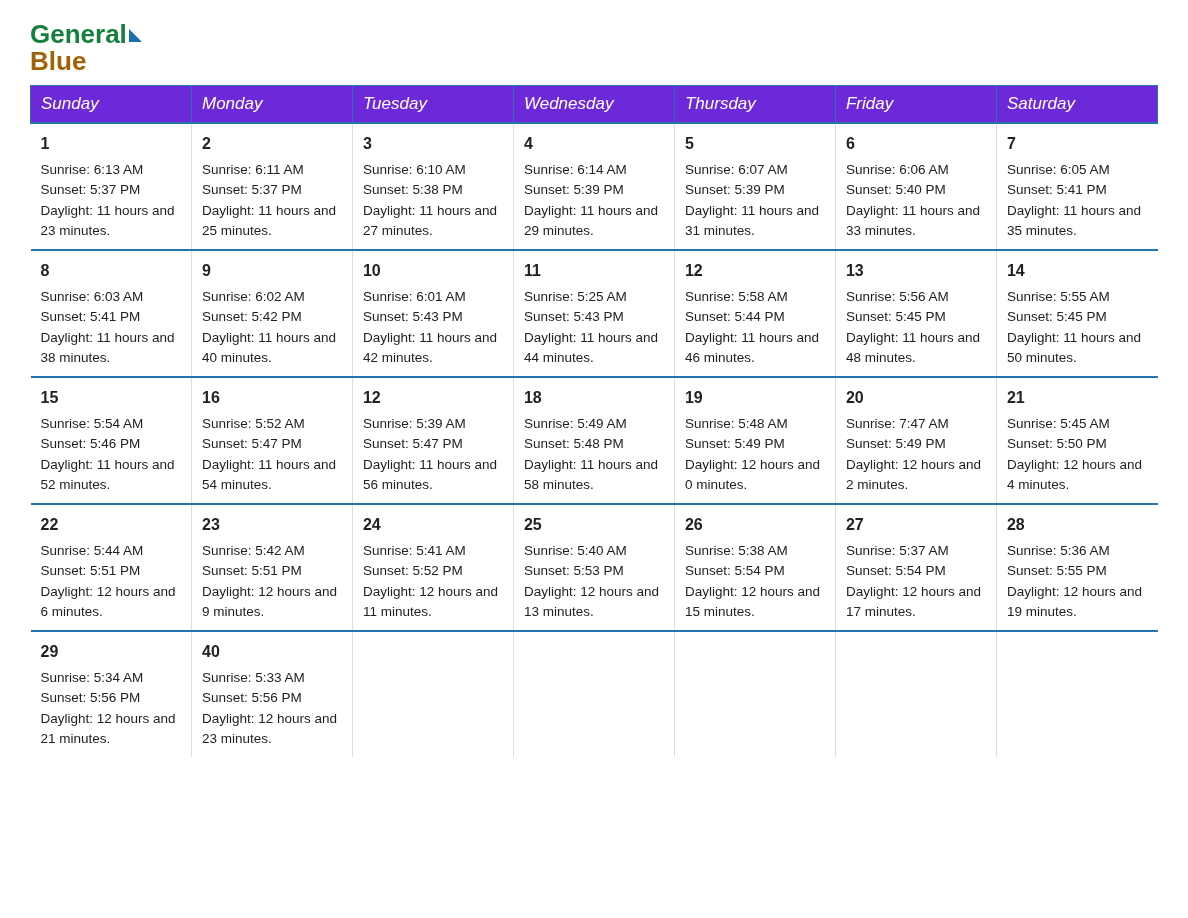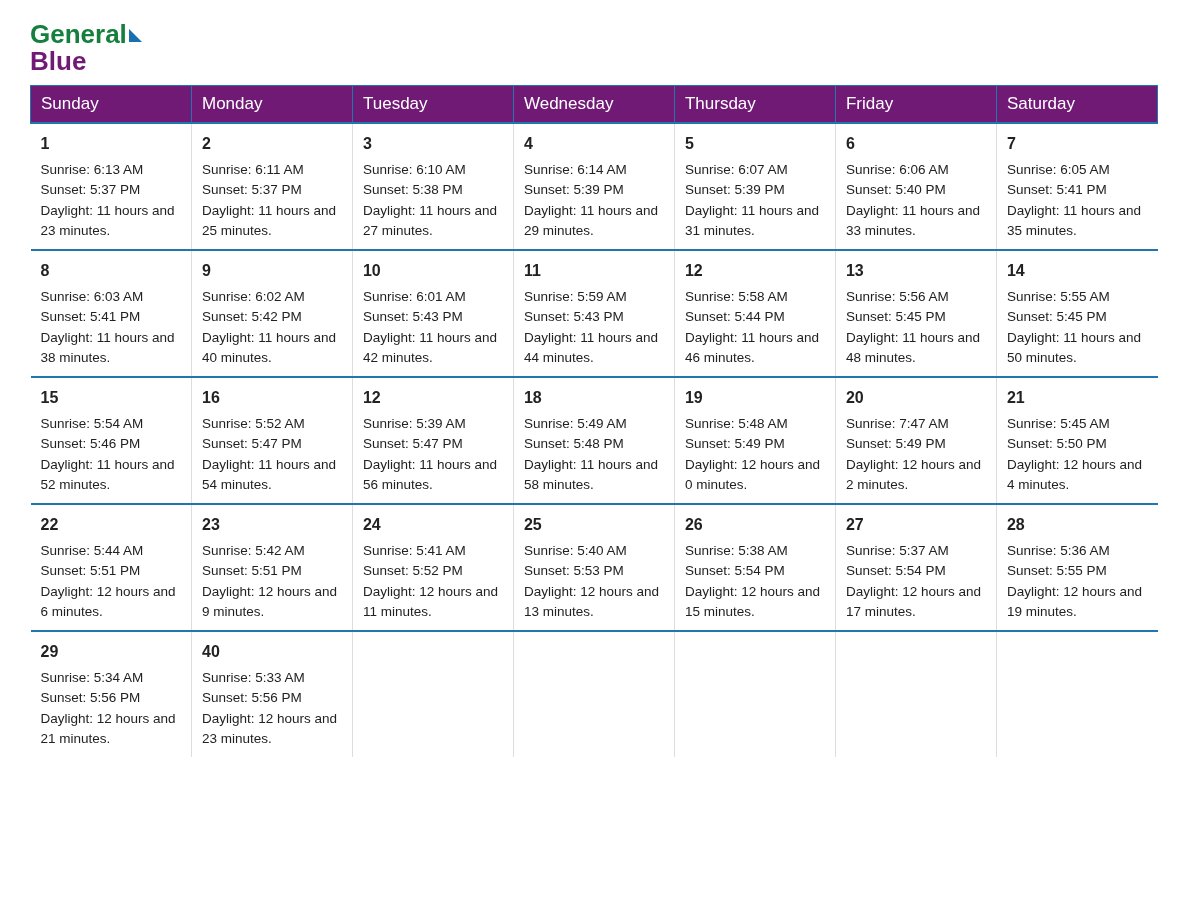--- a/index.html
+++ b/index.html
@@ -22,21 +22,21 @@
       align-items: center;
       gap: 0;
     }
     .logo-text {
       font-size: 26px;
       font-weight: bold;
       color: #15803d;
       line-height: 1.1;
     }
     .logo-blue {
-      color: #701a75;
+      color: #a16207;
       text-align: center;
     }
     .logo-arrow {
       width: 0;
       height: 0;
       border-left: 13px solid #1a6faf;
       border-top: 13px solid transparent;
       border-bottom: 0px solid transparent;
       display: inline-block;
       margin-left: 2px;
@@ -55,21 +55,22 @@
       font-size: 22px;
       color: #444;
       margin-top: 4px;
     }
     .calendar {
       width: 100%;
       border-collapse: collapse;
       margin-top: 10px;
     }
     .calendar thead tr {
-      background-color: #701a75;
+      background-color: #6d28d9;
+      font-style: italic;
     }
     .calendar thead th {
       color: #fff;
       font-size: 17px;
       font-weight: normal;
       padding: 8px 10px;
       text-align: left;
       border: 1px solid #2176ae;
     }
     .calendar tbody tr {
@@ -189,21 +190,21 @@
         <span>Daylight: 11 hours and 40 minutes.</span>
       </td>
         <td>
         <span class="day-number">10</span>
         <span>Sunrise: 6:01 AM</span><br>
         <span>Sunset: 5:43 PM</span><br>
         <span>Daylight: 11 hours and 42 minutes.</span>
       </td>
         <td>
         <span class="day-number">11</span>
-        <span>Sunrise: 5:59 AM</span><br>
+        <span>Sunrise: 5:25 AM</span><br>
         <span>Sunset: 5:43 PM</span><br>
         <span>Daylight: 11 hours and 44 minutes.</span>
       </td>
         <td>
         <span class="day-number">12</span>
         <span>Sunrise: 5:58 AM</span><br>
         <span>Sunset: 5:44 PM</span><br>
         <span>Daylight: 11 hours and 46 minutes.</span>
       </td>
         <td>

